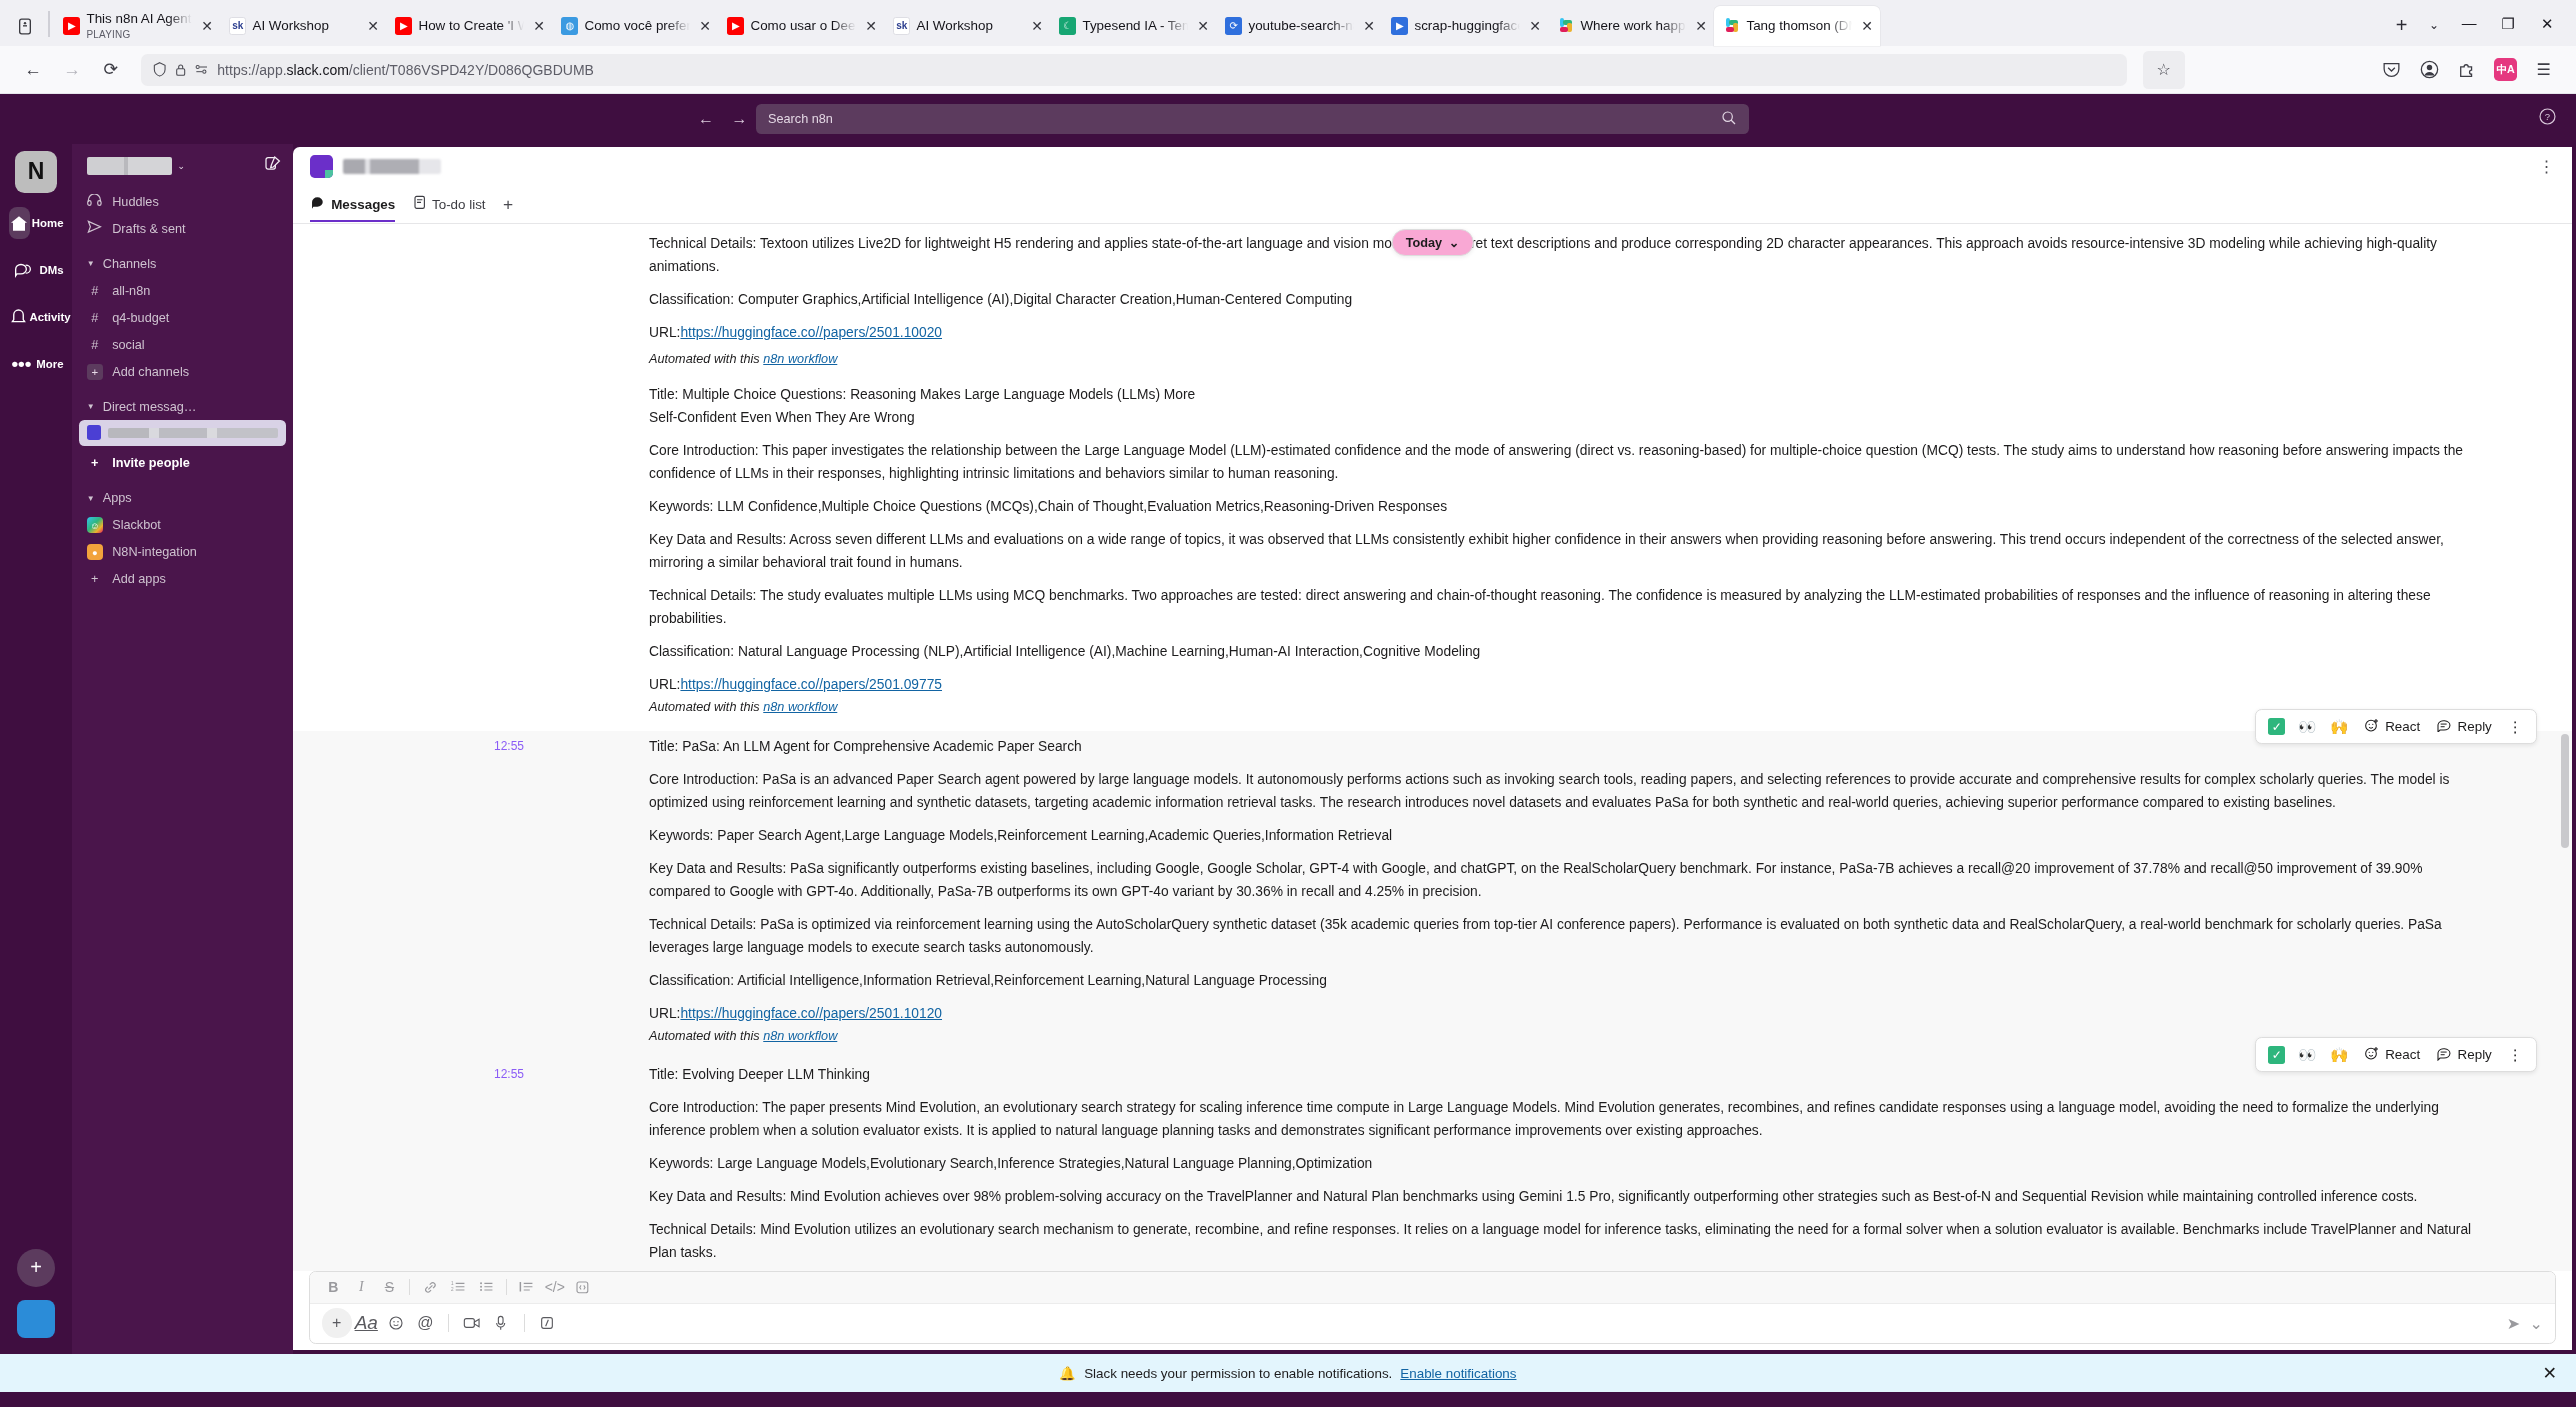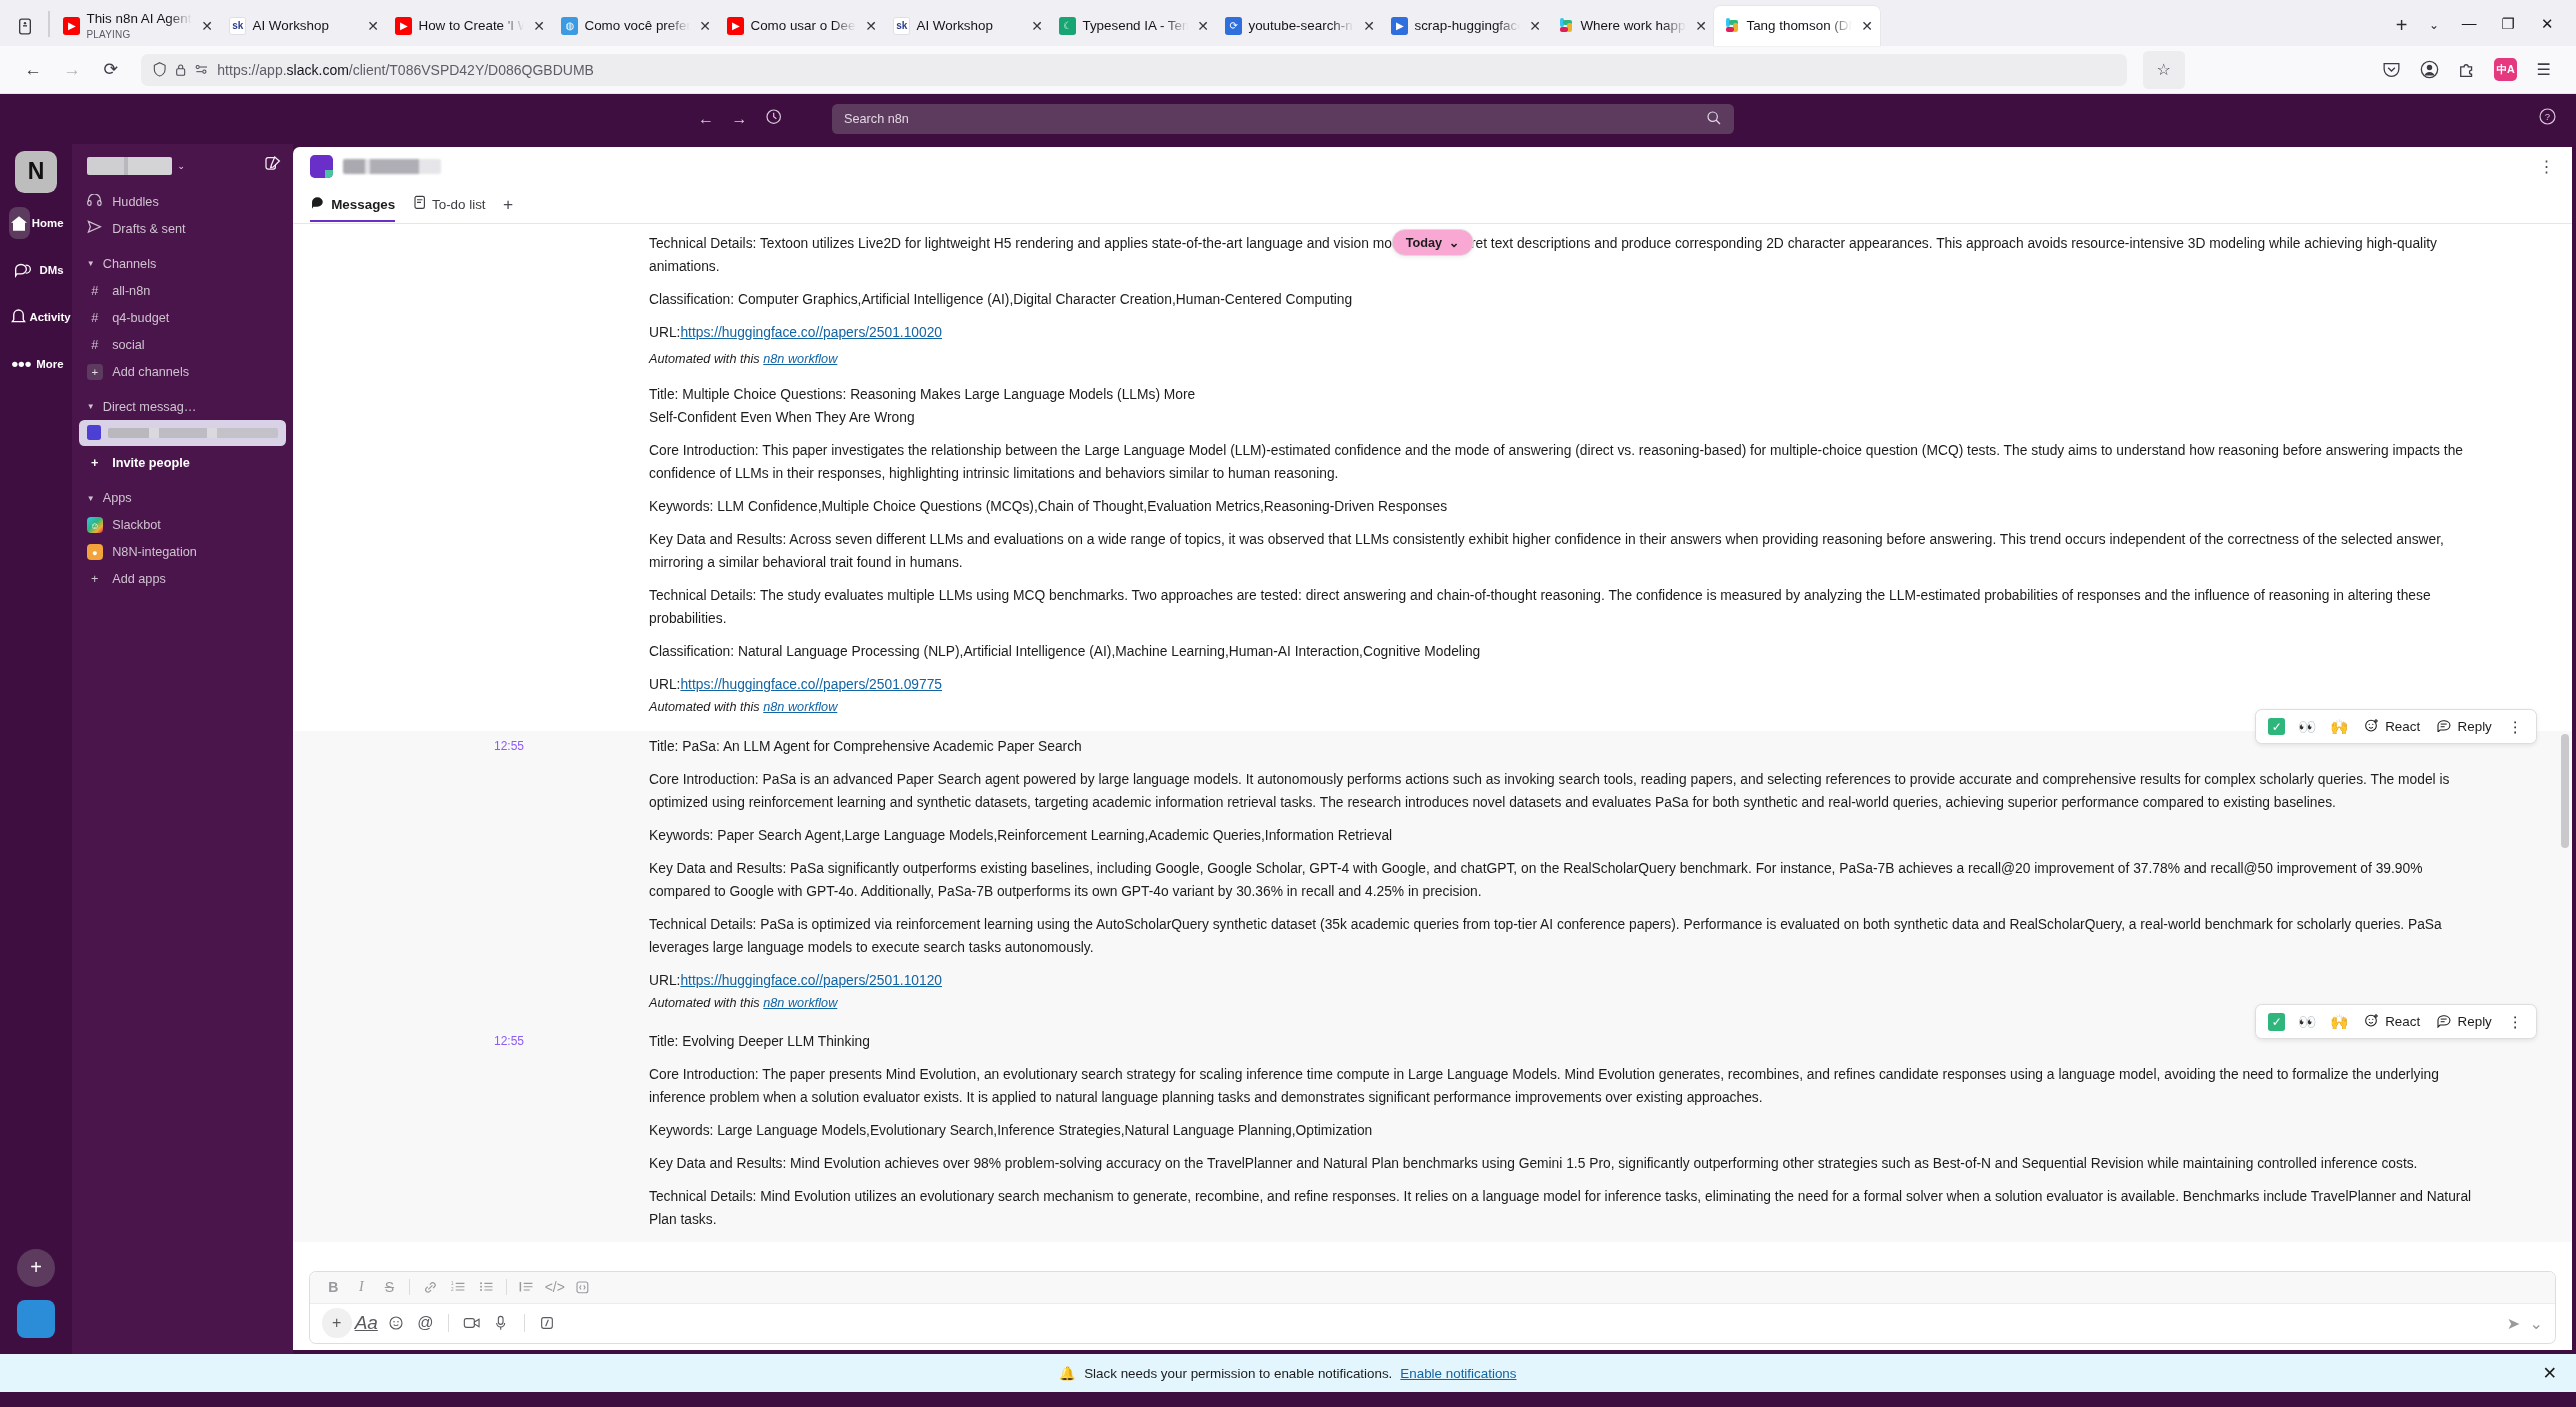--- a/index.html
+++ b/index.html
@@ -81,21 +81,21 @@
 
   
   .slackapp { flex: 1 1 auto; display: flex; flex-direction: column; background: #3f0e40; min-height: 0; }
 
   .slacktop {
     height: 50px; background: #3f0e40; display: flex; align-items: center; flex: 0 0 50px;
     padding: 0 16px; position: relative;
   }
   .stop-nav { display: flex; align-items: center; gap: 17.4px; position: absolute; left: 698px; color: #d9c8da; font-size: 16px; }
   .searchbox {
-    position: absolute; left: 832px; width: 902px; height: 29.5px; background: #5c3b5e;
+    position: absolute; left: 756px; width: 993px; height: 29.5px; background: #5c3b5e;
     border-radius: 5.4px; display: flex; align-items: center; padding: 0 12px;
     color: #e3d7e4; font-size: 12.7px; justify-content: space-between;
   }
   .helpbtn { position: absolute; right: 19px; color: #d9c8da; font-size: 17.4px; }
 
   .slackbody { flex: 1 1 auto; display: flex; min-height: 0; }
 
   .railwrap { width: 72px; background: #3f0e40; display: flex; flex-direction: column; align-items: center;
     padding-top: 6.7px; flex: 0 0 72px; }
   .wsicon { width: 42px; height: 42px; border-radius: 9.4px; background: #bdbdbd; color: #111;
@@ -625,20 +625,21 @@
               </div>
 
               <div class="pline-wrap blk">
                 <span class="ts">12:55</span>
                 <span>Title: PaSa: An LLM Agent for Comprehensive Academic Paper Search</span>
               </div>
               <div class="pline-wrap blk">Core Introduction: PaSa is an advanced Paper Search agent powered by large language models. It autonomously performs actions such as invoking search tools, reading papers, and selecting references to provide accurate and comprehensive results for complex scholarly queries. The model is optimized using reinforcement learning and synthetic datasets, targeting academic information retrieval tasks. The research introduces novel datasets and evaluates PaSa for both synthetic and real-world queries, achieving superior performance compared to existing baselines.</div>
               <div class="pline-wrap blk">Keywords: Paper Search Agent,Large Language Models,Reinforcement Learning,Academic Queries,Information Retrieval</div>
               <div class="pline-wrap blk">Key Data and Results: PaSa significantly outperforms existing baselines, including Google, Google Scholar, GPT-4 with Google, and chatGPT, on the RealScholarQuery benchmark. For instance, PaSa-7B achieves a recall@20 improvement of 37.78% and recall@50 improvement of 39.90% compared to Google with GPT-4o. Additionally, PaSa-7B outperforms its own GPT-4o variant by 30.36% in recall and 4.25% in precision.</div>
               <div class="pline-wrap blk">Technical Details: PaSa is optimized via reinforcement learning using the AutoScholarQuery synthetic dataset (35k academic queries from top-tier AI conference papers). Performance is evaluated on both synthetic data and RealScholarQuery, a real-world benchmark for scholarly queries. PaSa leverages large language models to execute search tasks autonomously.</div>
+              <div class="pline-wrap blk">Classification: Artificial Intelligence,Information Retrieval,Reinforcement Learning,Natural Language Processing</div>
               <div class="pline-wrap">
                 <span>URL:</span><a class="lnk" href="#">https://huggingface.co//papers/2501.10120</a>
               </div>
               <div class="pline-wrap ital blk">
                 <span>Automated with this </span><a class="lnk" href="#">n8n workflow</a>
               </div>
             </div>
 
             <div class="msgrow hover" style="padding-top:4px;">
               <div class="hoverbar" style="top:-21.5px;">

